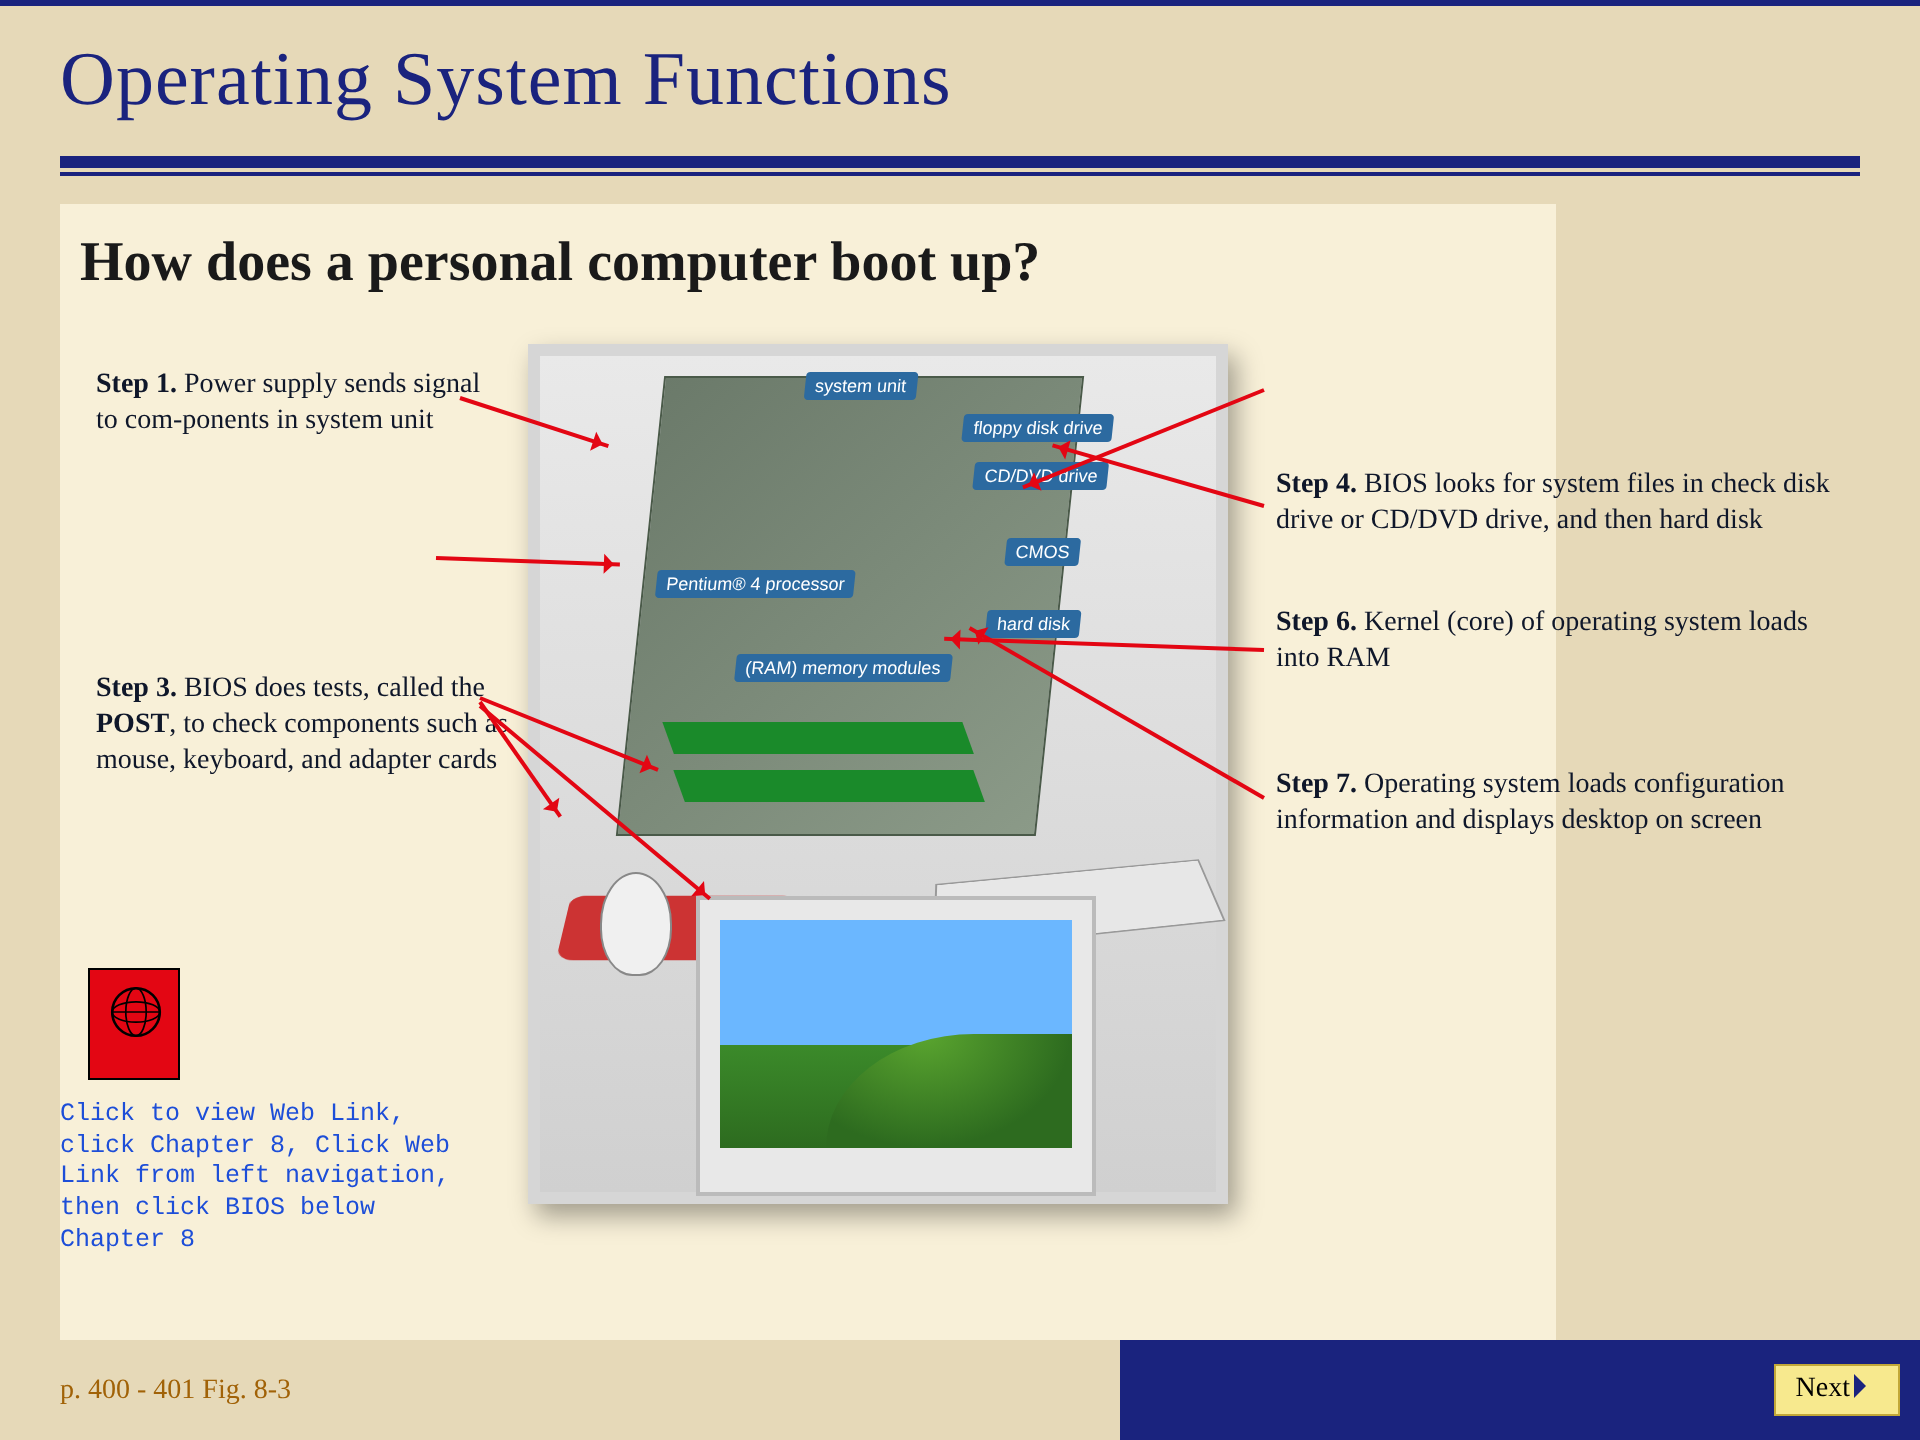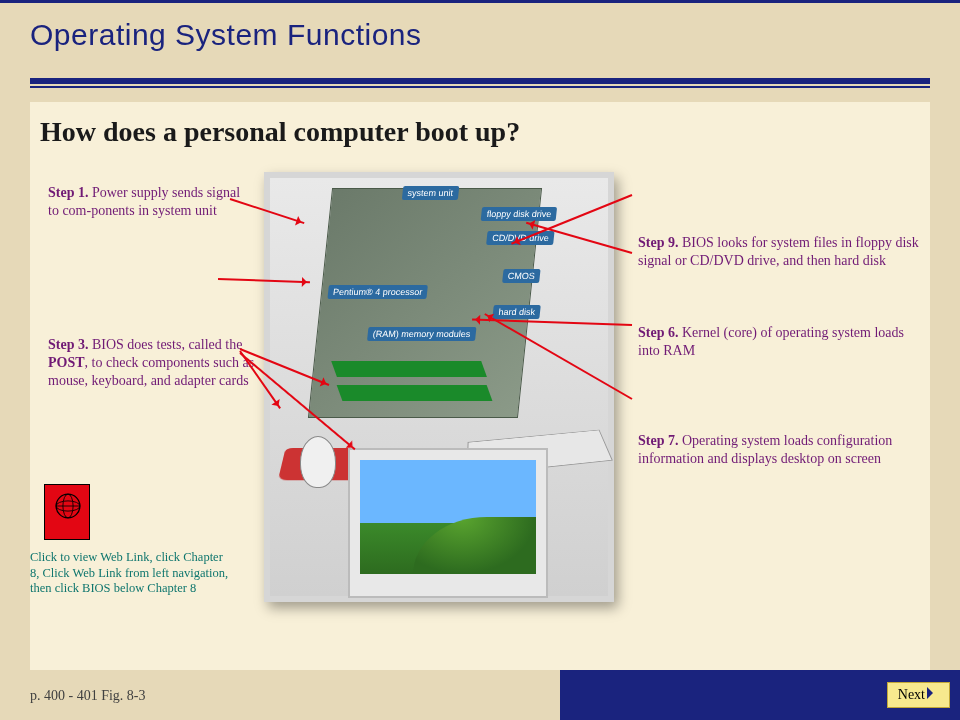--- a/index.html
+++ b/index.html
@@ -1,61 +1,61 @@
 <!DOCTYPE html>
 <html><head>
 <meta charset="utf-8">
 <style>
   * { box-sizing: border-box; margin: 0; padding: 0; }
   html, body { width: 960px; height: 720px; overflow: hidden; font-family: Georgia, 'Times New Roman', serif; }
   body { background: #e6d9b8; position: relative; }
 
   .title-bar {
     position: absolute; left: 30px; top: 18px;
-    font-family: Liberation Sans, sans-serif;
-    font-size: 30px; color: #1a237e; letter-spacing: 0.5px;
+    font-family: Liberation Serif, serif;
+    font-size: 38px; color: #1a237e; letter-spacing: 0.5px;
   }
   .rule-top {
     position: absolute; left: 30px; top: 78px; width: 900px; height: 6px;
     background: #1a237e;
   }
   .rule-top::after {
     content:""; position:absolute; left:0; top:8px; width:900px; height:2px; background:#1a237e;
   }
 
   .main-panel {
-    position: absolute; left: 30px; top: 102px; width: 900px; height: 568px;
+    position: absolute; left: 30px; top: 102px; width: 748px; height: 568px;
     background: #f8f0d8;
   }
 
   .question {
     position: absolute; left: 10px; top: 14px;
     font-family: Georgia, serif; font-weight: bold; font-size: 28px; color: #1a1a1a;
   }
 
   
-  .step { position: absolute; font-size: 14px; color: #701a75; line-height: 1.3; }
+  .step { position: absolute; font-size: 14px; color: #0f172a; line-height: 1.3; }
   .step .lbl { font-weight: bold; }
   .s1 { left: 18px; top: 82px; width: 200px; }
   .s2 { left: 14px; top: 156px; width: 200px; }
   .s3 { left: 18px; top: 234px; width: 210px; }
   .s4 { left: 608px; top: 80px;  width: 280px; }
   .s5 { left: 608px; top: 132px; width: 290px; }
-  .s6 { left: 608px; top: 222px; width: 280px; }
-  .s7 { left: 608px; top: 282px; width: 280px; margin-top: 48px; }
+  .s6 { left: 608px; top: 201px; width: 280px; }
+  .s7 { left: 608px; top: 282px; width: 280px; }
 
   
   .weblink-icon {
     position:absolute; left: 14px; top: 382px; width: 46px; height: 56px;
     background: #e30613; border: 1px solid #000;
   }
   .weblink-icon svg { width: 34px; height: 34px; margin: 4px 0 0 6px; }
   .weblink-text {
     position:absolute; left: 0px; top: 448px; width: 200px;
-    font-size: 12.5px; color: #0f766e; line-height: 1.25;
+    font-size: 12.5px; color: #1d4ed8; line-height: 1.25; font-family: Liberation Mono, monospace;
   }
 
   
   .diagram {
     position:absolute; left: 234px; top: 70px; width: 350px; height: 430px;
     background: #d6d6d6; box-shadow: 4px 6px 12px rgba(0,0,0,.35);
   }
   .diagram-inner {
     position:absolute; inset: 6px; background: linear-gradient(#e9e9e9,#d0d0d0);
   }
@@ -93,21 +93,21 @@
 
   
   .arrow { position:absolute; height:2px; background:#e30613; transform-origin:left center; }
   .arrow::after { content:""; position:absolute; right:-2px; top:-4px; border:5px solid transparent; border-left-color:#e30613; }
 
   
   .footer-bar {
     position:absolute; left:0; right:0; bottom:0; height:50px;
   }
   .footer-blue { position:absolute; right:0; bottom:0; width:400px; height:50px; background:#1a237e; }
-  .page-ref { position:absolute; left:30px; bottom:16px; font-size:14px; color:#404040; }
+  .page-ref { position:absolute; left:30px; bottom:16px; font-size:14px; color:#a16207; }
   .next-btn {
     position:absolute; right:10px; bottom:12px;
     background:#f7e98e; border:1px solid #c2a838; padding:4px 10px 4px 10px;
     font-family: Georgia, serif; font-size:14px; cursor:pointer;
     display:flex; align-items:flex-start; gap:2px;
   }
   .next-btn .tri { width:0; height:0; border:6px solid transparent; border-left-color:#1a237e; }
 
   
   .top-line { position:absolute; left:0; top:0; width:960px; height:3px; background:#1a237e; }
@@ -125,21 +125,21 @@
   <div class="question">How does a personal computer boot up?</div>
 
   <div class="step s1">
     <span class="lbl">Step 1.</span><span> Power supply sends signal to com-ponents in system unit</span>
   </div>
   <div class="step s3">
     <span class="lbl">Step 3.</span><span> BIOS does tests, called the </span><span class="lbl">POST</span><span>, to check components such as mouse, keyboard, and adapter cards</span>
   </div>
 
   <div class="step s5">
-    <span class="lbl">Step 9.</span><span> BIOS looks for system files in floppy disk signal or CD/DVD drive, and then hard disk</span>
+    <span class="lbl">Step 4.</span><span> BIOS looks for system files in check disk drive or CD/DVD drive, and then hard disk</span>
   </div>
   <div class="step s6">
     <span class="lbl">Step 6.</span><span> Kernel (core) of operating system loads into RAM</span>
   </div>
   <div class="step s7">
     <span class="lbl">Step 7.</span><span> Operating system loads configuration information and displays desktop on screen</span>
   </div>
 
   <div class="weblink-icon">
     <svg viewBox="0 0 40 40">

